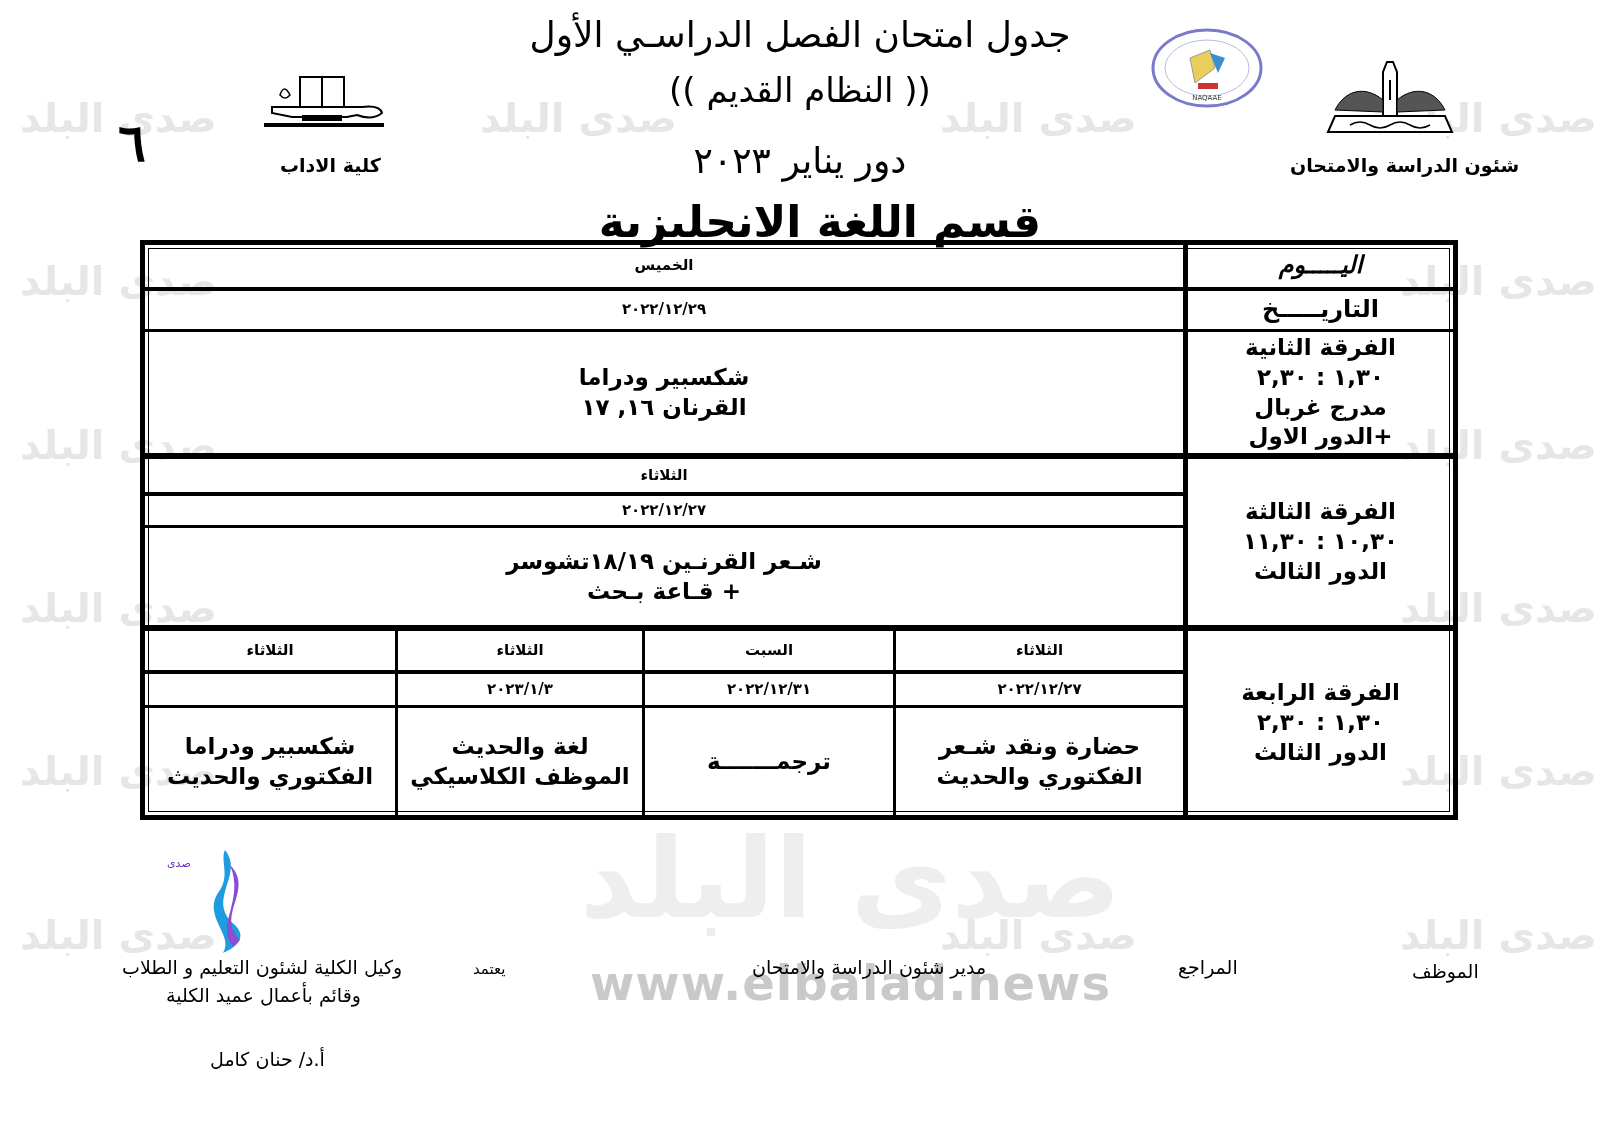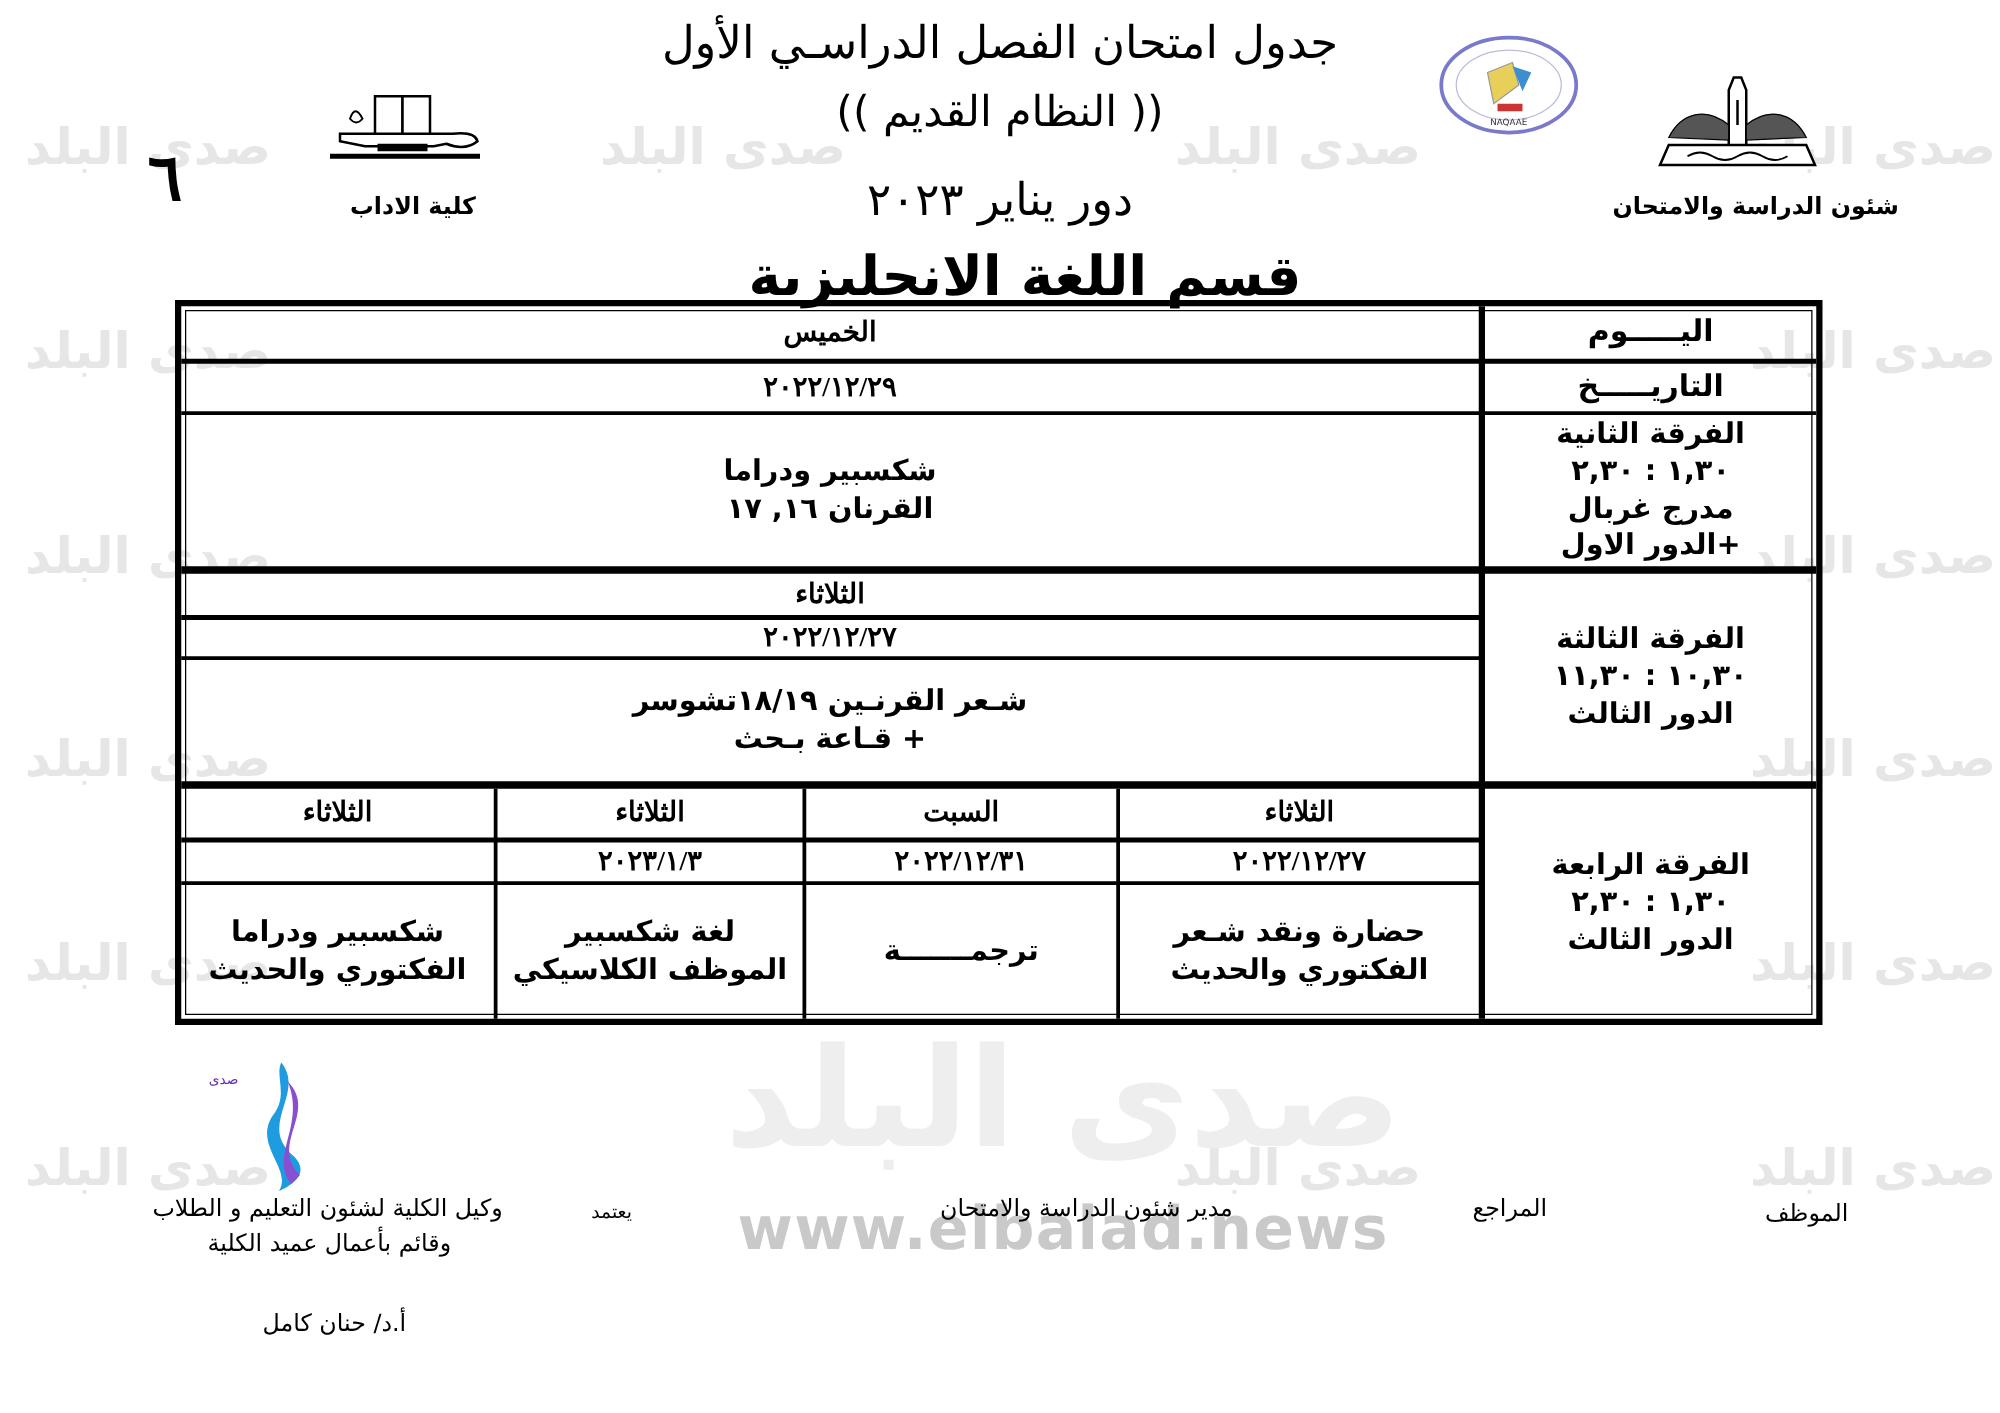--- a/index.html
+++ b/index.html
@@ -37,21 +37,21 @@
       position: absolute; left: 140px; top: 240px; width: 1318px; height: 580px;
       border: 5px solid #000; box-sizing: border-box; z-index: 2; background: transparent;
     }
     .sched-inner { position: absolute; inset: 3px; border: 1px solid #000; }
     .hline { position: absolute; background: #000; }
     .vline { position: absolute; background: #000; }
     .cell {
       position: absolute; display: flex; align-items: center; justify-content: center;
       text-align: center; direction: rtl; font-weight: bold; line-height: 1.3;
     }
-    .cell.sm { font-size: 22px; font-family: Liberation Serif, serif; }
+    .cell.sm { font-size: 15px; }
     .cell.md { font-size: 23px; }
     .cell.lg { font-size: 23px; }
     .cell.hdr { font-size: 24px; }
     .cell.ml { flex-direction: column; }
 
     
     .foot { position: absolute; font-size: 19px; direction: rtl; white-space: nowrap; z-index: 2; }
   </style>
 </head>
 <body>
@@ -131,21 +131,21 @@
 
   <div class="hline" style="left:0;top:380px;width:1308px;height:6px;"></div>
 
   <div class="hline" style="left:0;top:425px;width:1040px;height:4px;"></div>
   <div class="hline" style="left:0;top:460px;width:1040px;height:3px;"></div>
 
   <div class="vline" style="left:250px;top:386px;width:3px;height:184px;"></div>
   <div class="vline" style="left:497px;top:386px;width:3px;height:184px;"></div>
   <div class="vline" style="left:748px;top:386px;width:3px;height:184px;"></div>
 
-  <div class="cell hdr" style="left:1043px;top:0;width:265px;height:42px;">اليـــــوم</div>
+  <div class="cell hdr" style="left:1043px;top:0;width:265px;height:42px;font-style:italic;">اليـــــوم</div>
   <div class="cell hdr" style="left:1043px;top:46px;width:265px;height:38px;">التاريـــــخ</div>
   <div class="cell md ml" style="left:1043px;top:87px;width:265px;height:121px;">
     <div>الفرقة الثانية</div>
     <div>١,٣٠ : ٢,٣٠</div>
     <div>مدرج غربال</div>
     <div>+الدور الاول</div>
   </div>
   <div class="cell md ml" style="left:1043px;top:214px;width:265px;height:166px;">
     <div>الفرقة الثالثة</div>
     <div>١٠,٣٠ : ١١,٣٠</div>
@@ -180,21 +180,21 @@
 
   <div class="cell sm" style="left:500px;top:386px;width:248px;height:39px;">السبت</div>
   <div class="cell sm" style="left:500px;top:429px;width:248px;height:31px;">٢٠٢٢/١٢/٣١</div>
   <div class="cell md ml" style="left:500px;top:463px;width:248px;height:107px;">
     <div>ترجمـــــــة</div>
   </div>
 
   <div class="cell sm" style="left:253px;top:386px;width:244px;height:39px;">الثلاثاء</div>
   <div class="cell sm" style="left:253px;top:429px;width:244px;height:31px;">٢٠٢٣/١/٣</div>
   <div class="cell md ml" style="left:253px;top:463px;width:244px;height:107px;">
-    <div>لغة شكسبير</div>
+    <div>لغة والحديث</div>
     <div>الموظف الكلاسيكي</div>
   </div>
 
   <div class="cell sm" style="left:0;top:386px;width:250px;height:39px;">الثلاثاء</div>
   <div class="cell md ml" style="left:0;top:463px;width:250px;height:107px;">
     <div>شكسبير ودراما</div>
     <div>الفكتوري والحديث</div>
   </div>
 </div>
 

